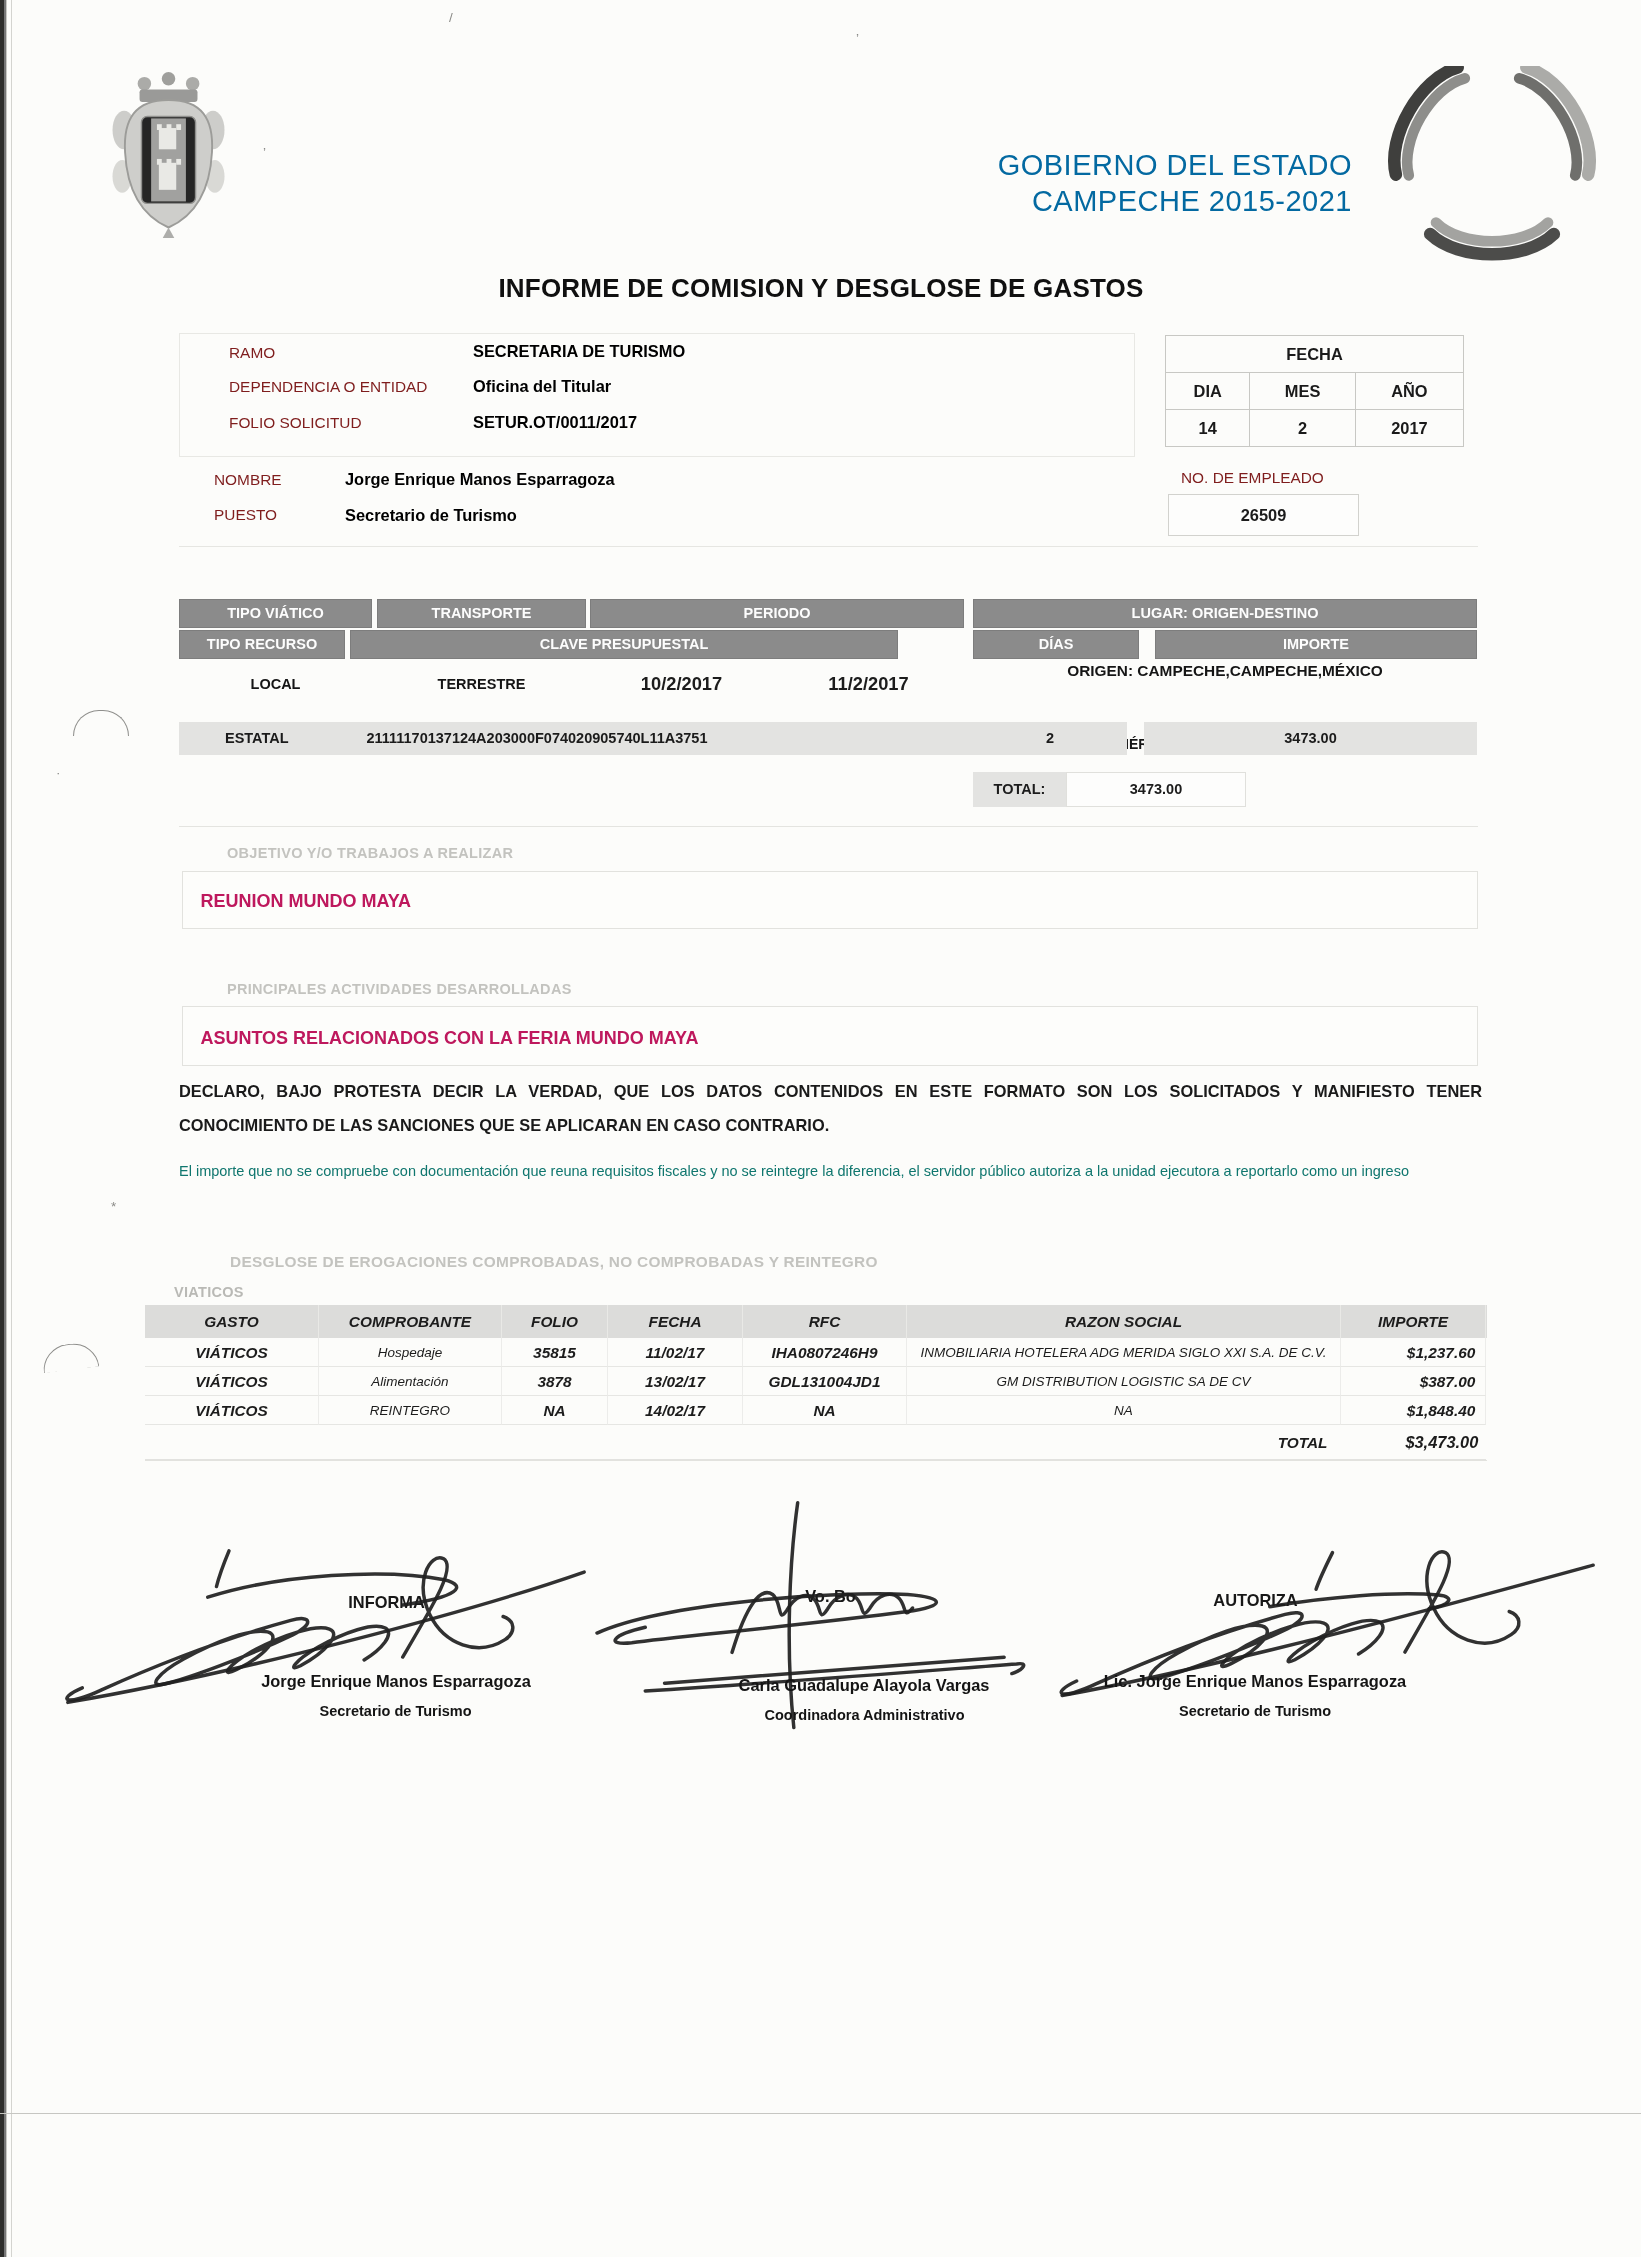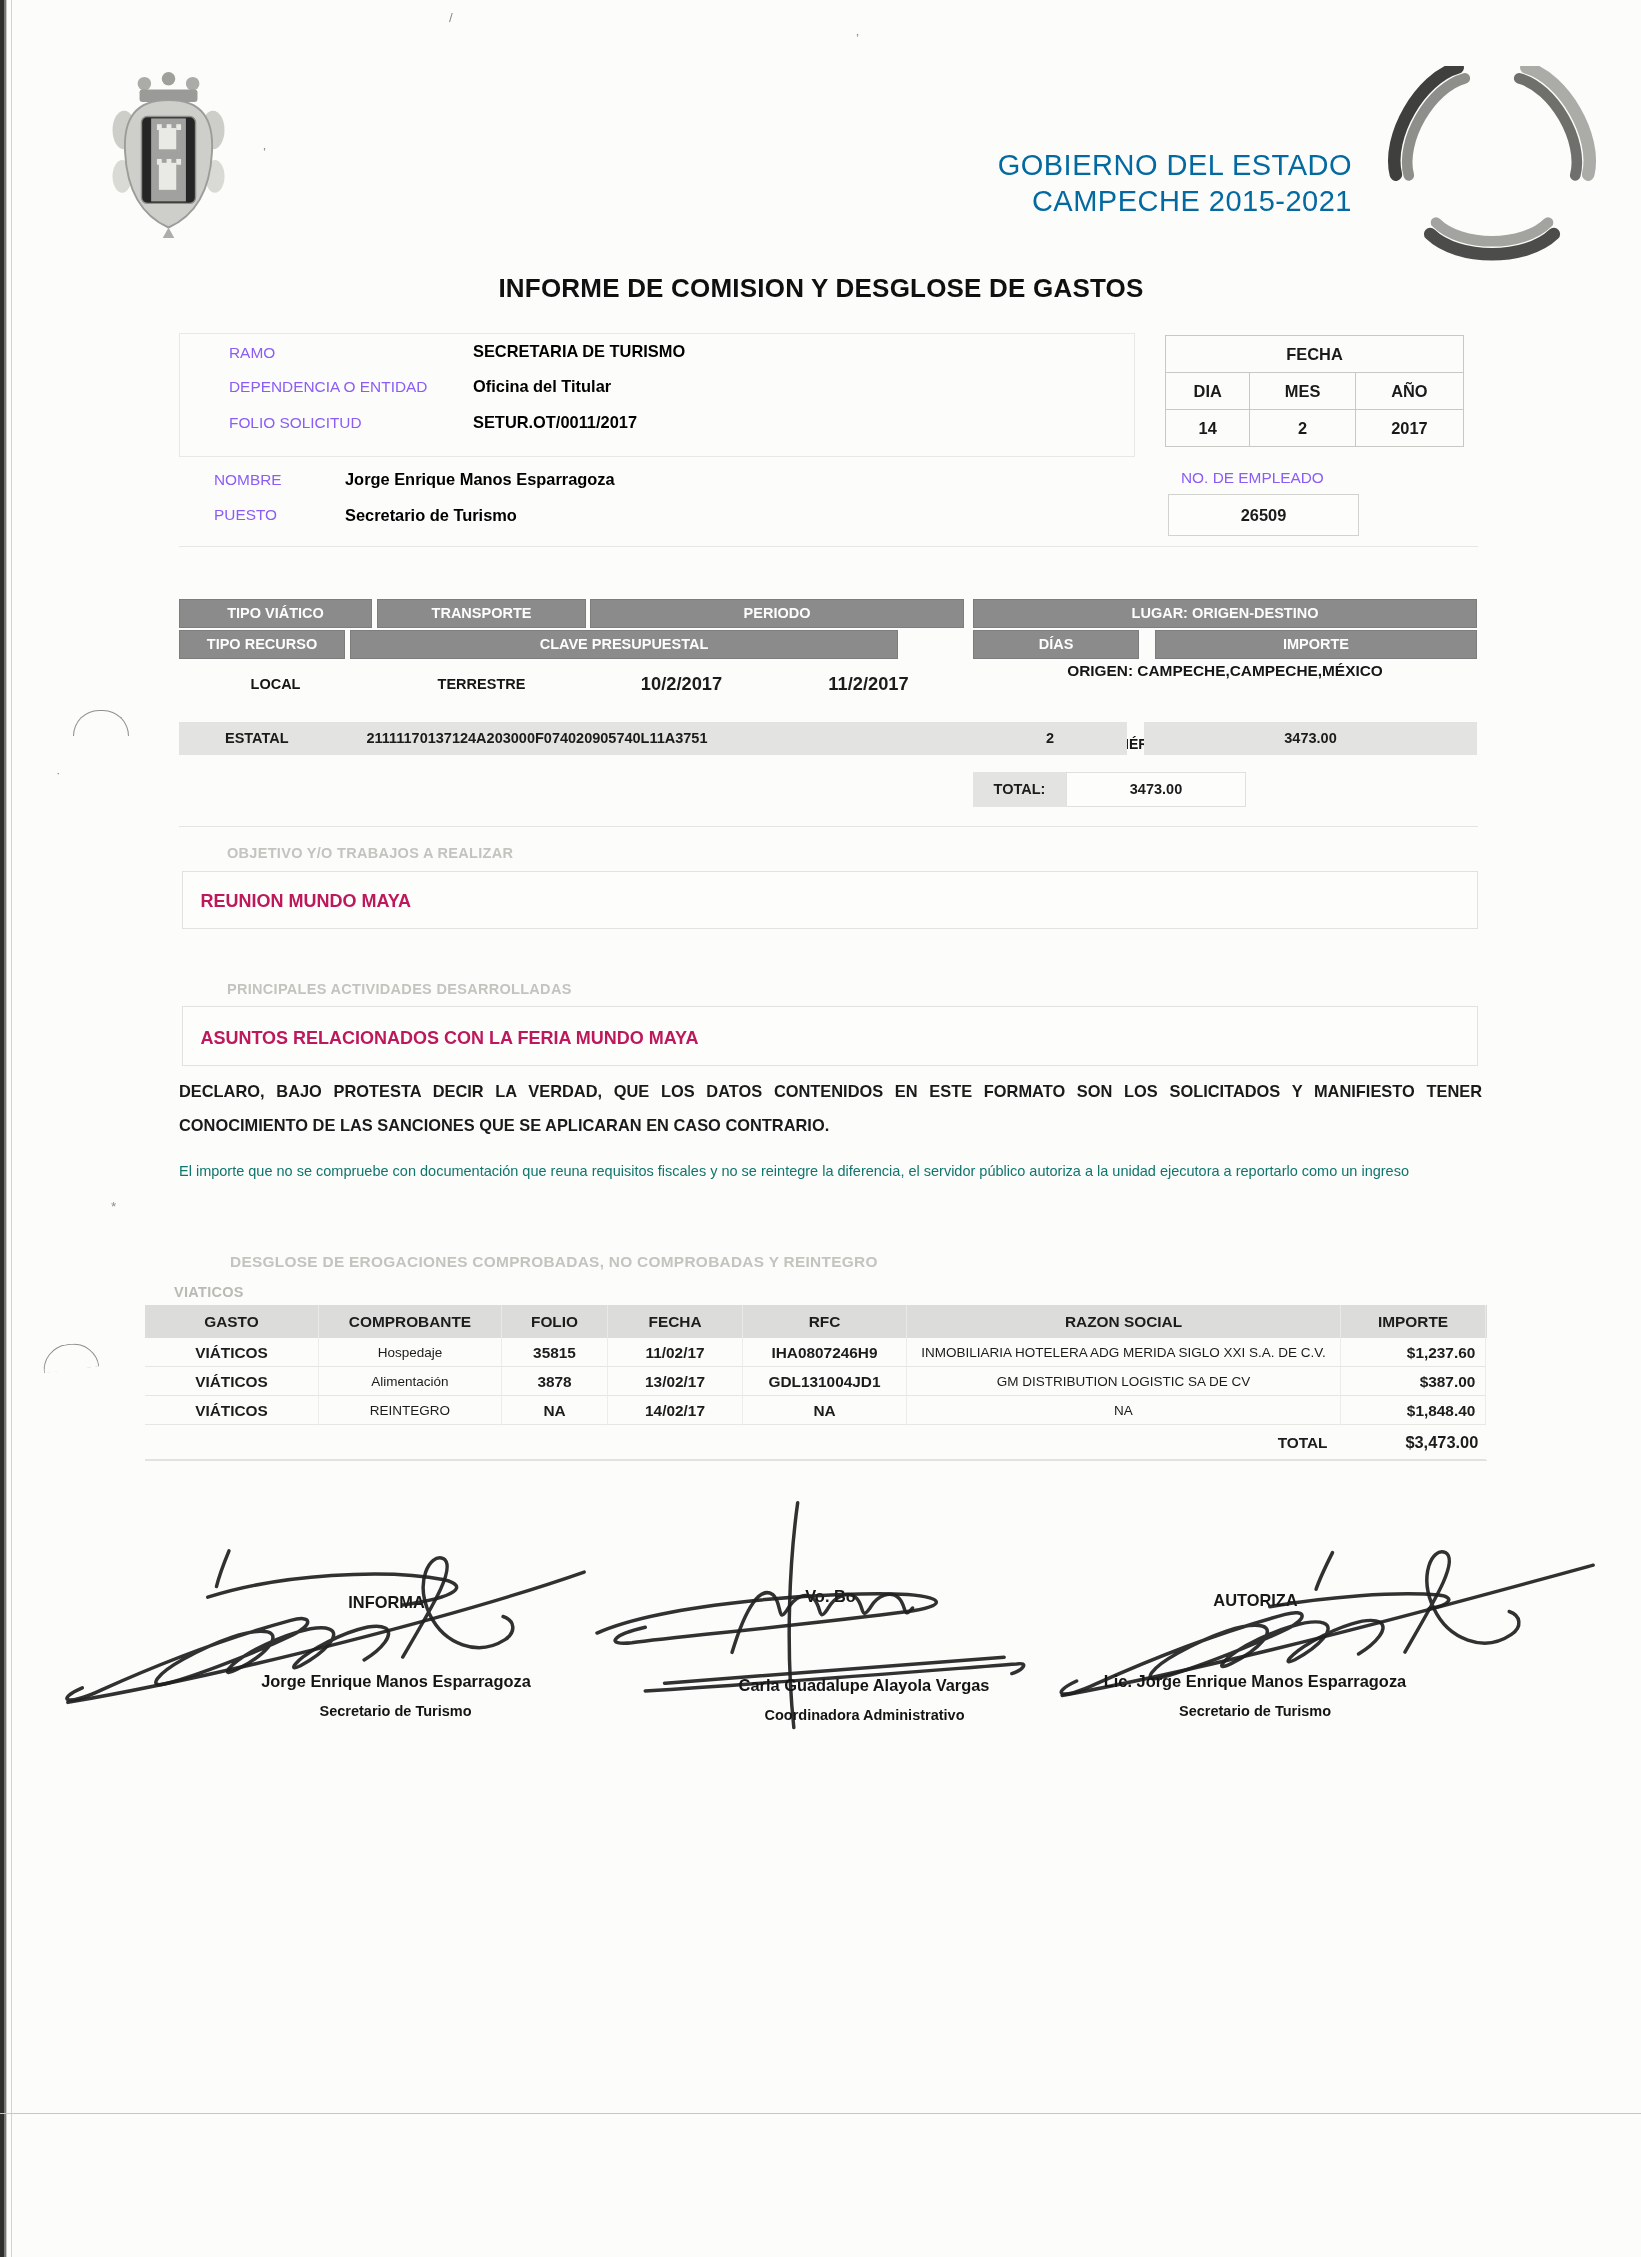--- a/index.html
+++ b/index.html
@@ -11,40 +11,40 @@
   
   .scan-edge { left:0; top:0; width:6.8px; height:2257px; background:linear-gradient(90deg,#2e2e2c 0 3.9px,#777 3.9px 5.8px,#c9c9c5 5.8px 6.8px); }
   .scan-line-v { left:10.6px; top:0; width:1px; height:2257px; background:#d4d4d0; }
   .punch-arc { width:56px; height:26px; border:1.9px solid #8f8f8c; border-bottom:none; border-radius:28px 28px 0 0; background:transparent; }
   .speck { color:#8b8b88; font-size:13.5px; }
   
   .gob-text { font-size:29px; color:#0369a1; text-align:right; line-height:36px; letter-spacing:0.5px; }
   .doc-title { font-size:26px; font-weight:bold; color:#101010; letter-spacing:0.2px; }
   
   .faint-box { border:1px solid #e3e3df; }
-  .lbl { font-size:15.4px; color:#8b5cf6; }
+  .lbl { font-size:15.4px; color:#7f1d1d; }
   .val { font-size:16.4px; font-weight:bold; color:#000000; }
   .fecha-tbl { border-collapse:collapse; width:299px; }
   .fecha-tbl td { border:1px solid #c8c8c4; height:37px; text-align:center; font-size:16.4px; font-weight:bold; color:#1a1a1a; }
   .emp-box { border:1px solid #d2d2ce; background:#fdfdfc; text-align:center; font-size:16.4px; font-weight:bold; line-height:41px; }
   
   .gbar { background:#8b8b8b; color:#fdfdfd; font-weight:bold; font-size:14.5px; text-align:center; line-height:29px; height:29px; box-shadow:inset 0 0 0 1px #7d7d7d; }
   .cellA { font-size:14.5px; font-weight:bold; color:#151515; }
   .date-big { font-size:18.3px; font-weight:bold; }
   .grayrow { background:#e3e3e1; height:33px; line-height:33px; font-size:14.5px; font-weight:600; color:#1b1b1b; }
   .total-lbl { background:#e3e3e1; font-weight:bold; font-size:14.5px; line-height:35px; text-align:center; }
   .total-val { background:#fdfdfc; border:1px solid #e0e0dc; font-weight:bold; font-size:14.5px; line-height:33px; text-align:center; }
   .lbl-gray { color:#c3c3bf; font-weight:bold; font-size:14.5px; letter-spacing:0.3px; }
   .answer-box { border:1px solid #e2e2de; background:#fdfdfb; }
   .answer-text { font-size:18px; font-weight:bold; color:#be185d; }
   .decl1 { font-size:16.4px; font-weight:600; color:#1a1a1a; line-height:34px; text-align:justify; }
   .decl2 { font-size:14.5px; font-weight:400; color:#0f766e; line-height:33px; }
   
   .dt { position:absolute; left:145px; top:1305px; width:1342px; border-bottom:1px solid #e2e2de; }
-  .dt-grid { display:grid; grid-template-columns:174px 183px 106px 135px 164px 434px 145px; }
+  .dt-grid { display:grid; grid-template-columns:174px 183px 106px 135px 164px 434px 145px;font-style:italic; }
   .dt-head { background:#dcdcda; }
   .dt-head > div { font-size:15.4px; font-weight:bold; text-align:center; line-height:33px; height:33px; border-right:1px solid #e9e9e6; }
   .dt-row > div { font-size:13.5px; text-align:center; line-height:29px; height:29px; border-right:1px solid #ececea; border-bottom:1px solid #e6e6e3; color:#1c1c1c; }
   .dt-row .big { font-size:15.4px; font-weight:600; }
   .dt-row .money { font-size:15.4px; font-weight:600; text-align:right; padding-right:9.7px; }
   .dt-total > div { height:35px; line-height:35px; border-bottom:1px solid #e2e2df; }
   .dt-total .tlbl { font-size:15.4px; font-weight:600; text-align:right; padding-right:13.5px; }
   .dt-total .tval { font-size:16.4px; font-weight:bold; text-align:right; padding-right:7.7px; }
   
   .sig-label { font-size:16.4px; font-weight:bold; color:#171717; }

